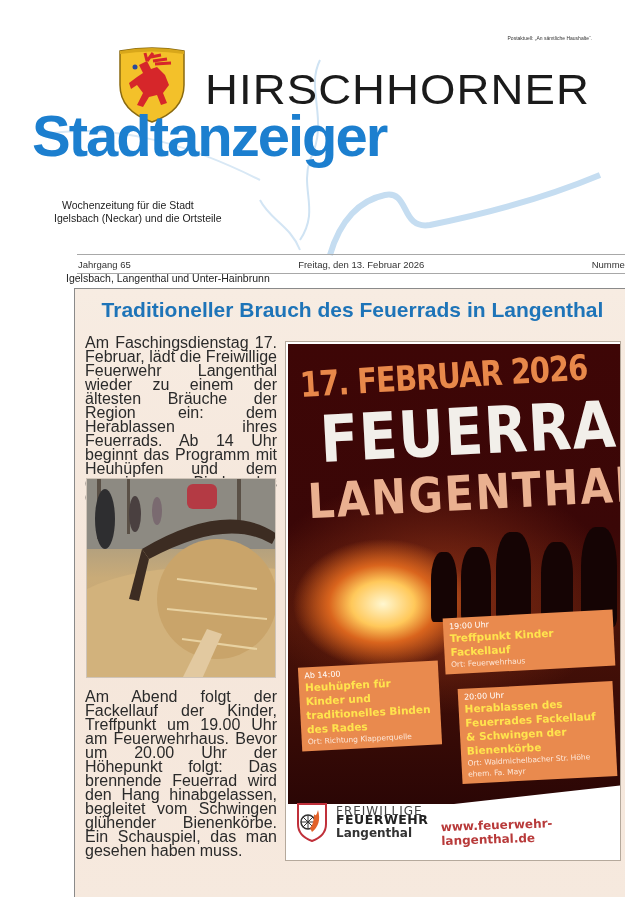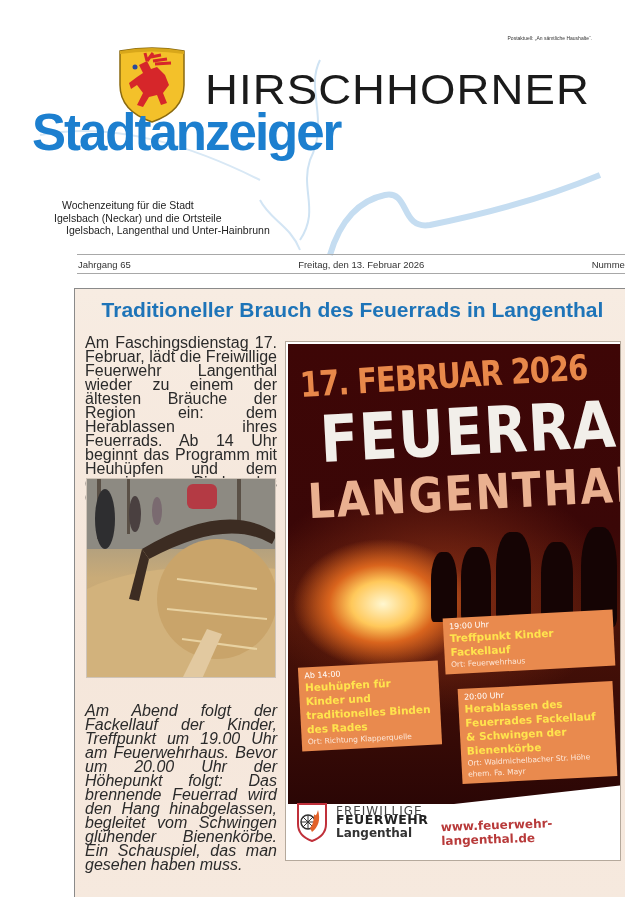--- a/index.html
+++ b/index.html
@@ -6,38 +6,38 @@
   html, body { width: 625px; height: 897px; background: #ffffff; overflow: hidden; }
   body { position: relative; font-family: "Liberation Sans", sans-serif; color: #222; }
 
   .postal { position: absolute; right: 33px; top: 35px; font-size: 5px; color: #333; }
 
   .river { position: absolute; left: 0; top: 0; width: 625px; height: 260px; pointer-events: none; }
 
   .crest { position: absolute; left: 117px; top: 45px; width: 70px; height: 78px; }
 
   .title-top { position: absolute; left: 205px; top: 68px; font-size: 43px; font-weight: 400; letter-spacing: 1px; color: #1b1b1b; line-height: 1; transform: scaleX(1.06); transform-origin: left; }
-  .title-main { position: absolute; left: 32px; top: 107px; font-size: 51px; font-weight: 700; color: #1c7fcf; letter-spacing: -2px; line-height: 1; transform: scaleX(1.0); transform-origin: left; }
+  .title-main { position: absolute; left: 32px; top: 107px; font-size: 58px; font-weight: 700; color: #1c7fcf; letter-spacing: -2px; line-height: 1; transform: scaleX(1.0); transform-origin: left; }
 
   .subtitle { position: absolute; left: 52px; top: 199px; font-size: 10.5px; color: #222; line-height: 12.5px; }
   .subtitle div:nth-child(1) { padding-left: 10px; }
   .subtitle div:nth-child(2) { padding-left: 2px; }
-  .subtitle div:nth-child(3) { padding-left: 14px; }
+  .subtitle div:nth-child(3) { padding-left: 14px; margin-top: 48px; }
   .subtitle div:nth-child(4) { padding-left: 0px; }
 
   .meta-bar { position: absolute; left: 33px; top: 254px; width: 560px; height: 20px; border-top: 1.5px solid #a8a8a8; border-bottom: 1.5px solid #a8a8a8; display: flex; justify-content: space-between; align-items: center; font-size: 9.5px; color: #333; padding: 0 1px; margin-left: 44px; }
 
   .article { position: absolute; left: 34px; top: 288px; width: 557px; height: 612px; border: 1px solid #8a8a8a; background: linear-gradient(180deg, #f7ece2 0%, #f5e6da 50%, #f6e9de 100%); margin-left: 40px; }
 
   .headline { position: absolute; left: 0; top: 9px; width: 100%; text-align: center; font-size: 21px; font-weight: 700; color: #1e74b8; letter-spacing: 0px; }
 
   .col-text { position: absolute; left: 10px; width: 192px; font-size: 16px; line-height: 14px; color: #2a2a2a; text-align: justify; }
   .col-text p { margin-bottom: 2px; }
   .col1 { top: 47px; }
-  .col2 { top: 415px; font-style: italic; }
+  .col2 { top: 401px; }
 
   .photo { position: absolute; left: 11px; top: 189px; width: 190px; height: 200px; border: 1px solid #cfc4b8; overflow: hidden; background: linear-gradient(180deg, #8a8a80 0%, #a69a82 25%, #c9ab78 50%, #caa774 75%, #b8956a 100%); }
 
   .poster { position: absolute; left: 210px; top: 52px; width: 336px; height: 520px; background: #fff; border: 1px solid #b5a99c; overflow: hidden; }
   .poster-dark { position: absolute; left: 2px; top: 2px; width: 332px; height: 460px; background: radial-gradient(ellipse 90px 65px at 95px 260px, #fff7d0 0%, #ffc85a 35%, #d9641d 60%, rgba(90,20,10,0) 100%), radial-gradient(ellipse 180px 120px at 150px 250px, rgba(180,70,30,0.6) 0%, rgba(60,10,5,0) 100%), linear-gradient(180deg, #3e0606 0%, #3a0707 40%, #4a1208 60%, #2b0605 100%); clip-path: polygon(0 0, 100% 0, 100% 96%, 50% 100%, 0 100%); }
   .poster-date { position: absolute; left: 14px; top: 26px; font-size: 29px; font-weight: 700; color: #e8884a; font-family: "DejaVu Sans", sans-serif; letter-spacing: -1px; transform: rotate(-3.5deg) scaleY(1.2); transform-origin: left; }
   .poster-big { position: absolute; left: 34px; top: 65px; font-size: 56px; font-weight: 700; color: #f2efea; font-family: "DejaVu Sans", sans-serif; letter-spacing: 1px; transform: rotate(-3deg) scaleY(1.15); transform-origin: left; }
   .poster-place { position: absolute; left: 22px; top: 135px; font-size: 42px; font-weight: 700; color: #eab090; font-family: "DejaVu Sans", sans-serif; letter-spacing: 2px; transform: rotate(-3deg) scaleY(1.15); transform-origin: left; }
 
   .silhouette { position: absolute; background: #150404; border-radius: 40% 40% 10% 10%; }

